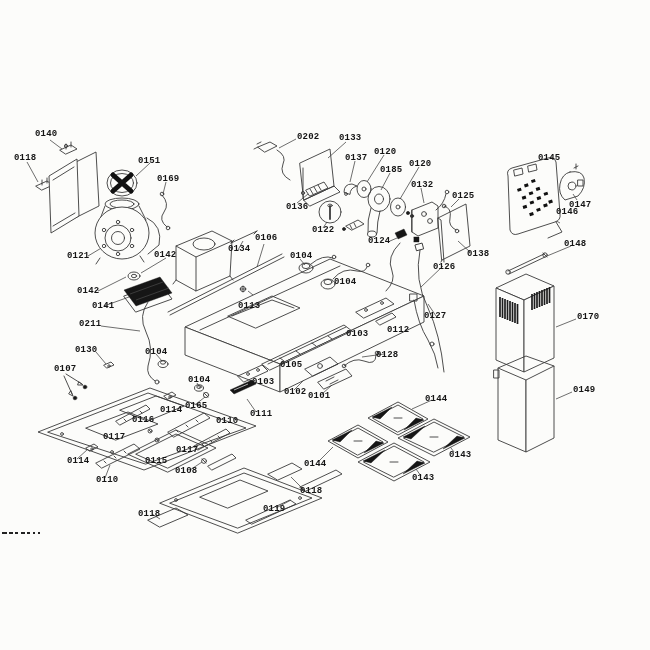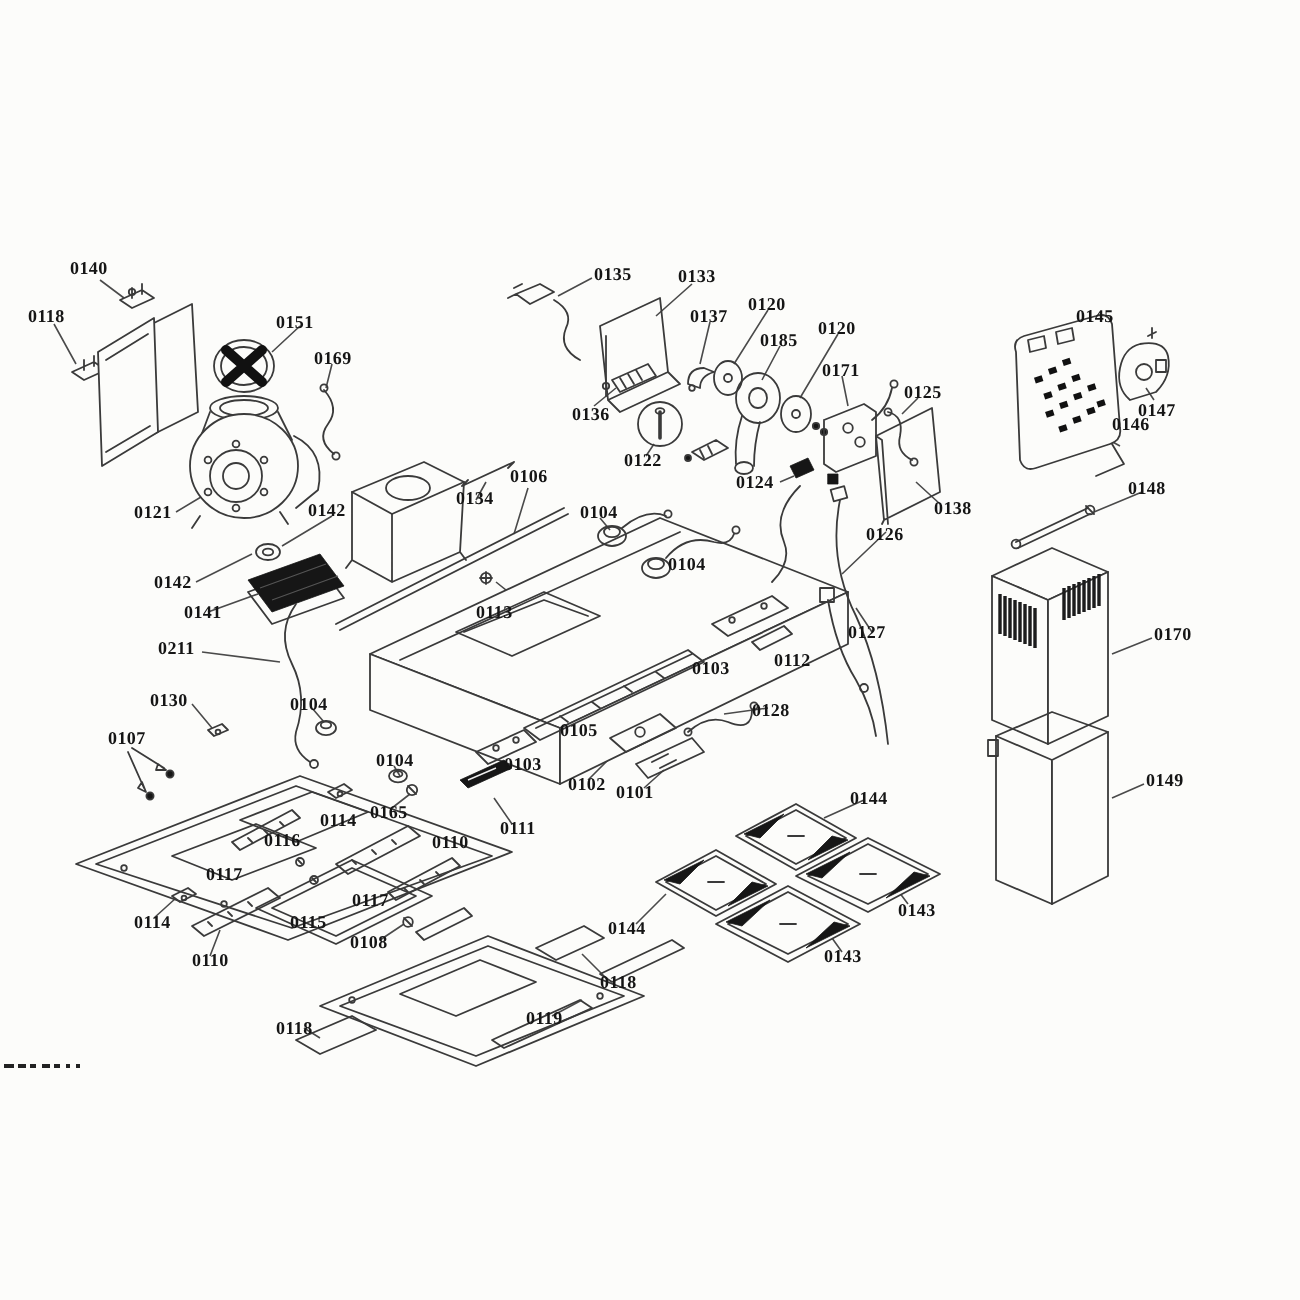--- a/index.html
+++ b/index.html
@@ -1,17 +1,17 @@
 <!DOCTYPE html>
 <html><head>
 <meta charset="utf-8">
 <style>
   html,body{margin:0;padding:0;background:#ffffff;}
   .stage{position:relative;width:650px;height:650px;background:#fcfcfa;overflow:hidden;
-         font-family:Liberation Serif, serif;}
+         font-family:Liberation Mono, monospace;}
   .art{position:absolute;left:0;top:0;}
   .lbl{position:absolute;font-size:9px;font-weight:700;line-height:1;color:#151515;
        letter-spacing:.2px;white-space:nowrap;}
   .s{fill:none;stroke:#3a3a3a;stroke-width:.9;stroke-linejoin:round;stroke-linecap:round}
   .sw{fill:#fcfcfa;stroke:#3a3a3a;stroke-width:.9;stroke-linejoin:round}
   .ld{stroke:#4a4a4a;stroke-width:.8;fill:none}
   .dk{fill:#161616;stroke:#161616;stroke-width:.4}
   .hv{fill:none;stroke:#1c1c1c;stroke-width:1.7}
 </style>
 </head>
@@ -414,27 +414,27 @@
     <rect x="27" y="532" width="3" height="2"></rect>
         <rect x="33" y="532" width="2" height="2"></rect>
     <rect x="38" y="532" width="2" height="2"></rect>
   </g>
 </svg>
 
 <span class="lbl" style="left:35px;top:130px">0140</span>
 <span class="lbl" style="left:14px;top:154px">0118</span>
 <span class="lbl" style="left:138px;top:157px">0151</span>
 <span class="lbl" style="left:157px;top:175px">0169</span>
-<span class="lbl" style="left:297px;top:133px">0135</span>
+<span class="lbl" style="left:297px;top:133px">0202</span>
 <span class="lbl" style="left:339px;top:134px">0133</span>
 <span class="lbl" style="left:345px;top:154px">0137</span>
 <span class="lbl" style="left:374px;top:148px">0120</span>
 <span class="lbl" style="left:380px;top:166px">0185</span>
 <span class="lbl" style="left:409px;top:160px">0120</span>
-<span class="lbl" style="left:411px;top:181px">0171</span>
+<span class="lbl" style="left:411px;top:181px">0132</span>
 <span class="lbl" style="left:452px;top:192px">0125</span>
 <span class="lbl" style="left:538px;top:154px">0145</span>
 <span class="lbl" style="left:569px;top:201px">0147</span>
 <span class="lbl" style="left:556px;top:208px">0146</span>
 <span class="lbl" style="left:564px;top:240px">0148</span>
 <span class="lbl" style="left:286px;top:203px">0136</span>
 <span class="lbl" style="left:312px;top:226px">0122</span>
 <span class="lbl" style="left:67px;top:252px">0121</span>
 <span class="lbl" style="left:154px;top:251px">0142</span>
 <span class="lbl" style="left:255px;top:234px">0106</span>

